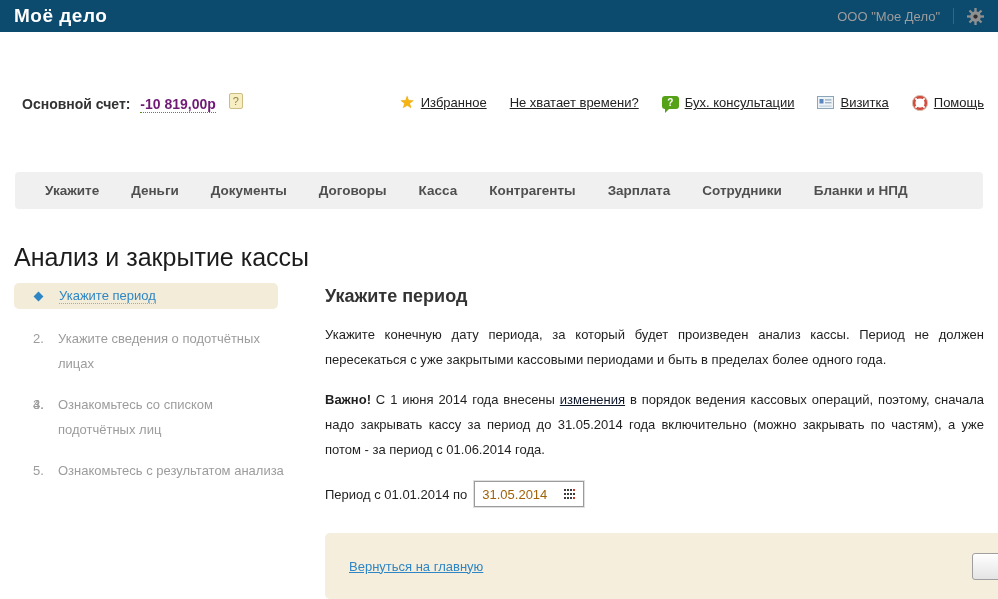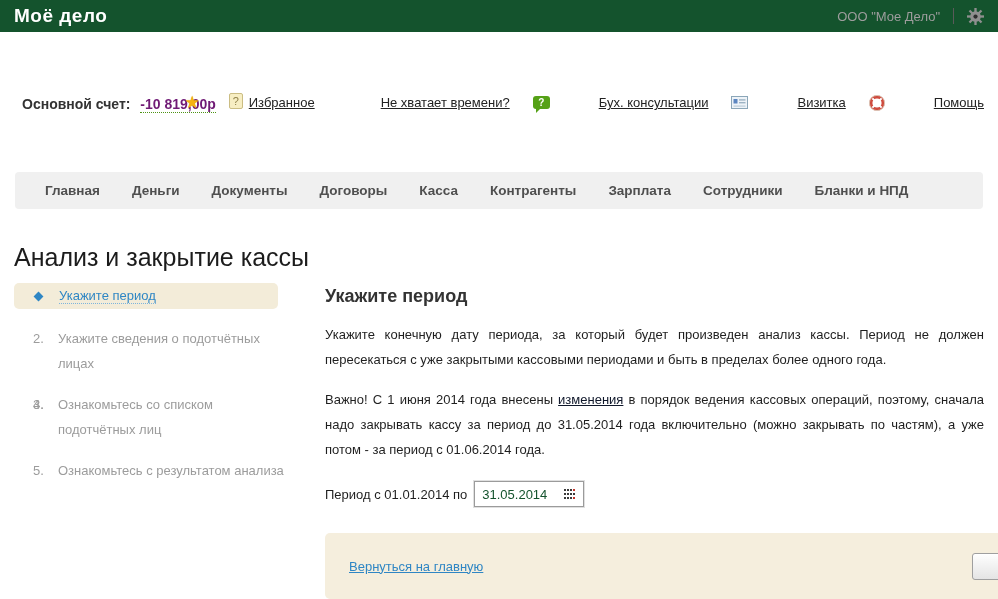--- a/index.html
+++ b/index.html
@@ -1,40 +1,40 @@
 <!DOCTYPE html>
 <html><head>
 <meta charset="utf-8">
 <style>
   * { margin:0; padding:0; box-sizing:border-box; }
   html,body { background:#e9e9e9; }
   body { font-family:"Liberation Sans","DejaVu Sans",sans-serif; }
   .screen { position:relative; width:998px; height:599px; background:#ffffff; overflow:hidden; margin:0 auto; }
 
   
-  .topbar { position:absolute; top:0; left:0; width:998px; height:32px; background:#14532d;
+  .topbar { position:absolute; top:0; left:0; width:998px; height:32px; background:#0c4a6e;
             display:flex; align-items:center; justify-content:space-between; padding:0 14px; }
   .logo { color:#ffffff; font-weight:bold; font-size:19px; letter-spacing:.5px; cursor:pointer; }
   .topbar-right { display:flex; align-items:center; gap:13px; }
   .company { color:#9d9d9d; font-size:13px; cursor:pointer; }
   .tb-divider { width:1px; height:16px; background:#5a5a5a; }
   .gear { display:flex; cursor:pointer; }
 
   
   .account { position:absolute; top:96px; left:22px; font-size:14px; white-space:nowrap; }
   .acc-label { font-weight:bold; color:#333333; }
   .acc-value { color:#701a75; font-weight:bold; text-decoration:none; border-bottom:1px dotted #4e9416; margin-left:6px; cursor:pointer; }
   .acc-help { display:inline-block; width:14px; height:16px; background:#f7eec3; border:1px solid #cbbd83;
               color:#8f8049; font-size:11px; text-align:center; line-height:15px; border-radius:2px;
               margin-left:9px; position:relative; top:-4px; cursor:pointer; }
 
   
   .quick-links { position:absolute; top:94px; right:14px; display:flex; align-items:center; gap:23px; }
   .ql { display:flex; align-items:center; gap:6px; color:#222222; font-size:13px; text-decoration:none; cursor:pointer; white-space:nowrap; }
-  .ql-text { text-decoration:underline;margin-left:43px; }
+  .ql-text { text-decoration:underline; }
   .star-icon { color:#f6b312; font-size:17px; line-height:1; text-shadow:0 0 1px #d79a00; }
   .bubble { position:relative; width:17px; height:13px; background:#55a117; border-radius:3px;
             color:#ffffff; font-size:10px; font-weight:bold; text-align:center; line-height:13px; }
   .bubble::after { content:""; position:absolute; left:3px; bottom:-4px;
                    border:3px solid transparent; border-top-color:#55a117; border-left-color:#55a117; }
 
   
   .mainnav { position:absolute; top:172px; left:15px; width:968px; height:37px; background:#f0f0f0;
              border-radius:4px; display:flex; align-items:center; padding:0 14px; }
   .mainnav a { font-size:13.5px; font-weight:bold; color:#4f4f4f; text-decoration:none; padding:0 16px; cursor:pointer; white-space:nowrap; }
@@ -50,27 +50,27 @@
   .step-link { color:#2f86c4; font-size:13px; text-decoration:none; border-bottom:1px dotted #7fb5dc; cursor:pointer; }
   .step-list { list-style:none; margin-top:17px; }
   .step-item { position:relative; padding-left:44px; width:274px; color:#9c9c9c; font-size:13px;
                line-height:25px; margin-bottom:16px; }
   .step-num { position:absolute; left:19px; top:0; }
 
   
   .content { position:absolute; left:325px; top:286px; width:659px; }
   .content h2 { font-size:18px; font-weight:bold; color:#333333; }
   .content p { margin-top:15px; font-size:13px; line-height:25px; color:#1f1f1f; text-align:justify; }
-  .imp { font-weight:normal; }
+  .imp { font-weight:bold; }
   .inline-link { color:#0f172a; text-decoration:underline; cursor:pointer; }
 
   .period-row { margin-top:19px; display:flex; align-items:center; gap:7px; font-size:13px; color:#1f1f1f; }
   .date-wrap { display:inline-flex; align-items:center; height:26px; background:#ffffff;
                border:1px solid #9b9b9b; box-shadow:0 0 0 1px #e0e0e0; padding:0 7px; gap:7px; }
-  .date-input { border:none; outline:none; width:74px; font-size:13px; color:#14532d; font-family:inherit; background:transparent; }
+  .date-input { border:none; outline:none; width:74px; font-size:13px; color:#a16207; font-family:inherit; background:transparent; }
   .cal-icon { display:flex; cursor:pointer; }
 
   .footer-panel { margin-top:26px; width:787px; height:66px; background:#f5eedd; border-radius:5px;
                   display:flex; align-items:center; justify-content:space-between; padding:0 30px 0 24px; }
   .back-link { color:#2f86c4; font-size:13px; text-decoration:underline; cursor:pointer; }
   .next-btn { width:110px; height:27px; background:linear-gradient(#fefefe,#e4e4e4); border:1px solid #9f9f9f;
               border-radius:3px; font-size:13px; color:#222222; font-family:inherit; cursor:pointer;
               box-shadow:inset 0 1px 0 #ffffff; }
 </style>
 </head>
@@ -134,21 +134,21 @@
           <circle cx="8" cy="8" r="6.2" fill="#ffffff" stroke="#cf4c3f" stroke-width="3.2"></circle>
           <path d="M3.4 3.4 L12.6 12.6 M12.6 3.4 L3.4 12.6" stroke="#ffffff" stroke-width="2" fill="none"></path>
           <circle cx="8" cy="8" r="7.6" fill="none" stroke="#d9d0c0" stroke-width="0.8"></circle>
         </svg>
       </span>
       <span class="ql-text">Помощь</span>
     </a>
   </nav>
 
   <nav class="mainnav">
-    <a>Главная</a>
+    <a>Укажите</a>
     <a>Деньги</a>
     <a>Документы</a>
     <a>Договоры</a>
     <a>Касса</a>
     <a>Контрагенты</a>
     <a>Зарплата</a>
     <a>Сотрудники</a>
     <a>Бланки и НПД</a>
   </nav>
 

